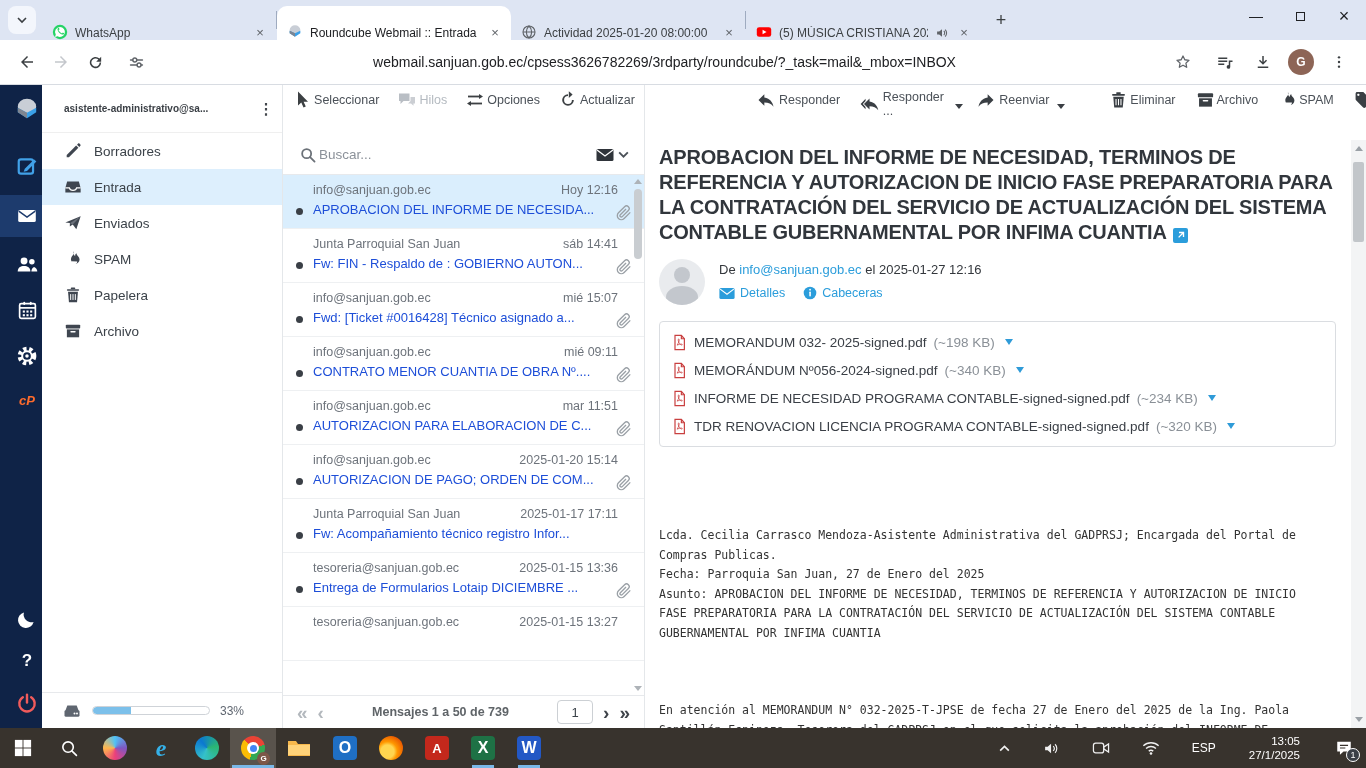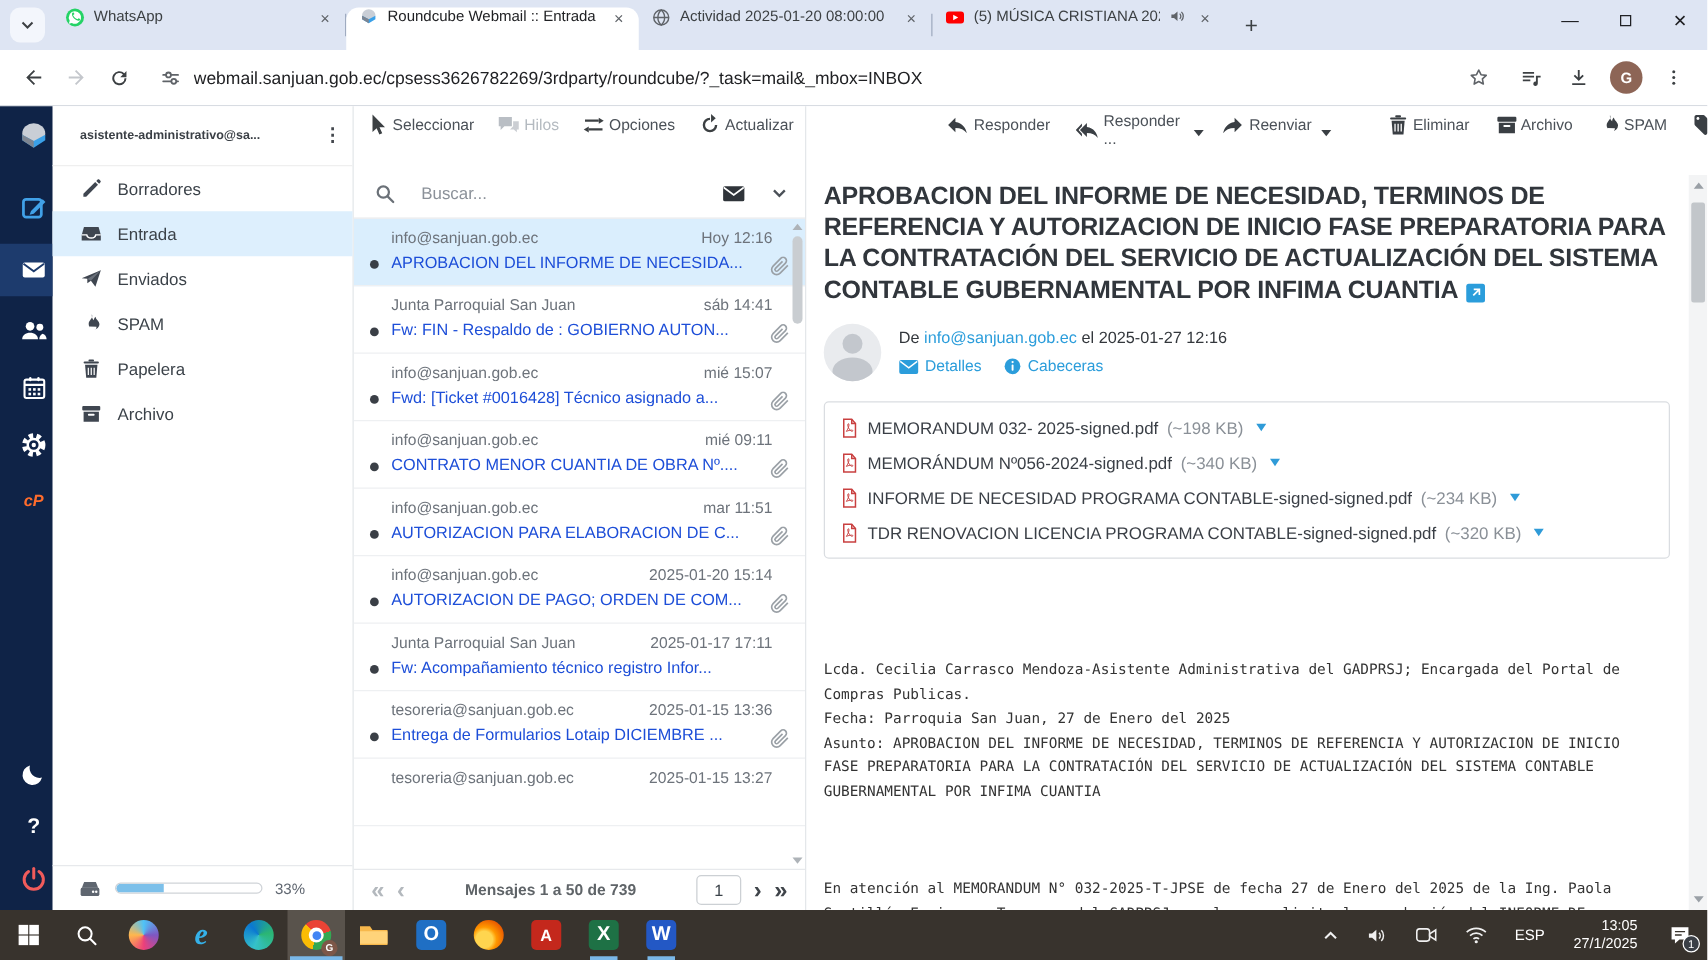--- a/index.html
+++ b/index.html
@@ -2,35 +2,35 @@
 <html><head>
 <meta charset="utf-8">
 <style>
   * { margin:0; padding:0; box-sizing:border-box; }
   html,body { width:1366px; height:768px; overflow:hidden; font-family:"Liberation Sans", sans-serif; background:#fff; }
   #stage { position:relative; width:1366px; height:768px; }
 
   
   .tabstrip { position:absolute; top:0; left:0; width:1366px; height:40px; background:#dee5f3; display:flex; align-items:flex-end; }
   .tabsearch { width:28px; height:28px; margin:0 6px 6px 8px; background:#f3f6fc; border-radius:8px; display:flex; align-items:center; justify-content:center; }
-  .tab { height:34px; width:234px; display:flex; align-items:flex-start; gap:7px; padding:0 8px 0 10px; border-radius:10px 10px 0 0; position:relative; }
+  .tab { height:34px; width:234px; display:flex; align-items:flex-end; gap:7px; padding:0 8px 0 10px; border-radius:10px 10px 0 0; position:relative; }
   .tab.inactive { color:#3c4043; }
   .tab.active { background:#fff; color:#202124; }
   .tab .title { flex:1; font-size:12px; white-space:nowrap; overflow:hidden; }
   .tab .closex { width:16px; height:16px; border-radius:50%; display:flex; align-items:center; justify-content:center; font-size:13px; color:#5f6368; flex:0 0 auto; }
   .tabdivider { width:1px; height:18px; background:#9fabc0; margin-bottom:11px; }
   .newtab { width:26px; height:26px; margin:0 0 7px 8px; display:flex; align-items:center; justify-content:center; font-size:18px; color:#3c4043; }
   .wincontrols { margin-left:auto; display:flex; align-self:flex-start; }
   .winbtn { width:44px; height:32px; display:flex; align-items:center; justify-content:center; color:#202124; font-size:14px; }
   .restore-glyph { width:9px; height:9px; border:1px solid #202124; position:relative; background:#dee5f3; }
   .restore-glyph::before { content:""; position:absolute; top:-4px; left:3px; width:9px; height:9px; border:1px solid #202124; z-index:-1; }
   .favicon { width:16px; height:16px; flex:0 0 auto; }
 
   
-  .addrbar { position:absolute; top:40px; left:0; width:1366px; height:45px; background:#fff; border-bottom:1px solid #d8dce2; display:flex; align-items:center; padding:0 10px; }
+  .addrbar { position:absolute; top:40px; left:0; width:1366px; height:45px; background:#fff; border-bottom:1px solid #d8dce2; display:flex; align-items:center; padding:0 10px;text-align:center; }
   .navbtn { width:34px; height:34px; display:flex; align-items:center; justify-content:center; }
   .omnibox { flex:1; height:34px; display:flex; align-items:center; margin:0 6px; padding:0 10px; border-radius:17px; background:#fff; }
   .urltext { flex:1; font-size:14px; color:#202124; margin-left:10px; white-space:nowrap; overflow:hidden; }
   .addr-right { display:flex; align-items:center; gap:4px; }
   .avatar-chip { width:26px; height:26px; border-radius:50%; background:#8d6556; color:#fff; font-size:12px; font-weight:bold; display:flex; align-items:center; justify-content:center; }
 
   
   .webmail { position:absolute; top:85px; left:0; width:1366px; height:643px; display:flex; background:#fff; }
 
   
@@ -51,21 +51,21 @@
   .quota-row { margin-top:auto; height:36px; border-top:1px solid #e7e9ec; display:flex; align-items:center; gap:10px; padding:0 14px 0 20px; }
   .quota-track { width:118px; height:9px; border:1px solid #cfd3d8; border-radius:5px; background:#fff; overflow:hidden; }
   .quota-fill { height:100%; background:#7cc0ea; border-radius:5px 0 0 5px; }
   .quota-label { font-size:12px; color:#5f6670; }
 
   
   .msglist { width:362px; border-right:1px solid #e4e7ea; display:flex; flex-direction:column; flex:0 0 auto; position:relative; }
   .list-toolbar { height:50px; display:flex; align-items:flex-start; justify-content:center; gap:18px; padding-top:5px; }
   .tbtn { display:flex; align-items:center; gap:2px; font-size:12.5px; color:#4b5158; }
   .tbtn.disabled { color:#b4bac0; }
-  .searchrow { height:40px; display:flex; align-items:center; gap:20px; padding:0 14px 0 16px; border-bottom:1px solid #e7e9ec; }
+  .searchrow { height:40px; display:flex; align-items:center; gap:2px; padding:0 14px 0 16px; border-bottom:1px solid #e7e9ec; }
   .searchrow input { flex:1; border:none; outline:none; font-size:13.5px; color:#3b4249; font-family:"Liberation Sans",sans-serif; }
   .searchrow input::placeholder { color:#8b9199; }
   .rows { flex:1; overflow:hidden; position:relative; }
   .mrow { height:54px; padding:8px 26px 0 30px; border-bottom:1px solid #eef0f2; position:relative; }
   .mrow.selected { background:#daeefd; }
   .mline1 { display:flex; font-size:12.5px; color:#6d737b; }
   .msender { flex:1; white-space:nowrap; overflow:hidden; }
   .mdate { margin-left:8px; white-space:nowrap; }
   .mline2 { display:flex; align-items:center; margin-top:5px; font-size:13px; color:#1d4ed8; }
   .udot { position:absolute; left:13px; width:7px; height:7px; border-radius:50%; background:#3a3f46; margin-top:4px; }
@@ -107,21 +107,21 @@
   .reader-scroll { position:absolute; right:0; top:55px; bottom:0; width:15px; background:#f3f4f5; }
   .reader-thumb { position:absolute; top:22px; left:2px; width:11px; height:80px; background:#c2c6ca; border-radius:2px; }
 
   
   .taskbar { position:absolute; left:0; top:728px; width:1366px; height:40px; background:#38332d; display:flex; align-items:center; }
   .tkbtn { width:46px; height:40px; display:flex; align-items:center; justify-content:center; position:relative; flex:0 0 auto; }
   .tkbtn.activeapp { background:#59534c; }
   .tkbtn.activeapp::after { content:""; position:absolute; bottom:0; left:2px; right:2px; height:3px; background:#7ab8e8; }
   .tkbtn.running::after { content:""; position:absolute; bottom:0; left:12px; right:12px; height:3px; background:#7ab8e8; }
   .appicon { width:24px; height:24px; border-radius:4px; display:flex; align-items:center; justify-content:center; font-weight:bold; color:#fff; }
-  .tray { margin-left:auto; display:flex; align-items:center; gap:8px; padding-right:4px; }
+  .tray { margin-left:auto; display:flex; align-items:center; gap:18px; padding-right:4px; }
   .trayitem { height:40px; display:flex; align-items:center; justify-content:center; padding:0 7px; color:#f0f0f0; }
   .lang { font-size:12px; color:#fff; }
   .clock { text-align:right; color:#fff; font-size:11.5px; line-height:14px; padding:0 8px; }
   .badge { position:absolute; right:2px; bottom:6px; width:14px; height:14px; border-radius:50%; background:#3a3f46; border:1.5px solid #fff; color:#fff; font-size:9px; display:flex; align-items:center; justify-content:center; }
 
   .chrome-ball { width:24px; height:24px; border-radius:50%; background:conic-gradient(from -45deg, #ea4335 0 120deg, #4285f4 0 120deg, #34a853 120deg 240deg, #fbbc05 240deg 360deg); position:relative; }
   .chrome-ball::before { content:""; position:absolute; inset:6px; border-radius:50%; background:#fff; }
   .chrome-ball::after { content:""; position:absolute; inset:8.5px; border-radius:50%; background:#4285f4; }
   .gbadge { position:absolute; right:6px; bottom:3px; width:13px; height:13px; border-radius:50%; background:#7d5748; color:#fff; font-size:8px; font-weight:bold; display:flex; align-items:center; justify-content:center; }
   .copilot-ball { width:24px; height:24px; border-radius:50%; background:conic-gradient(#4fc3f7,#7e57c2,#ec407a,#ffb74d,#4fc3f7); }

